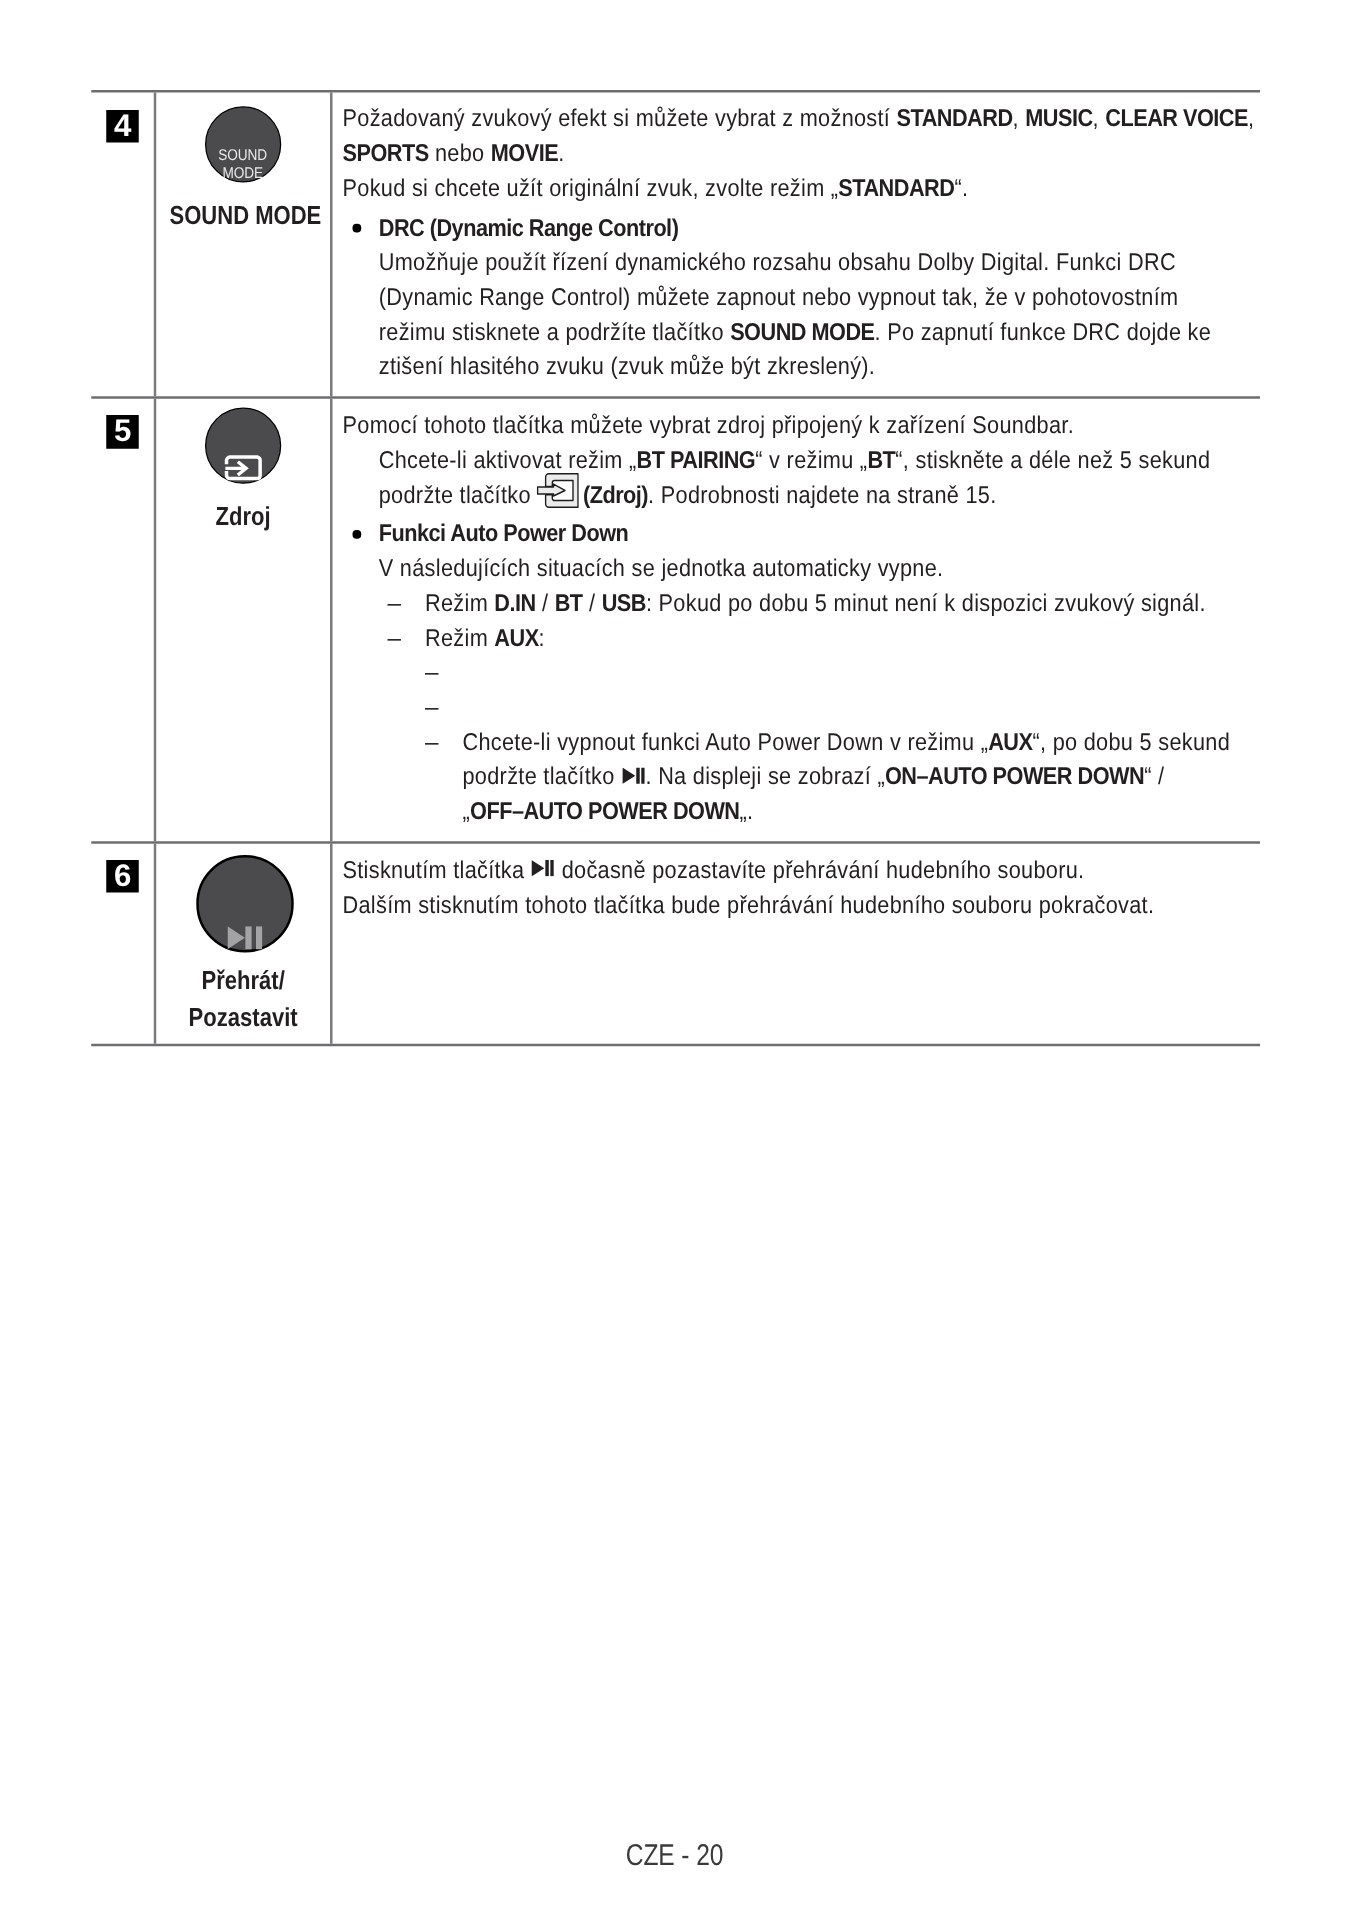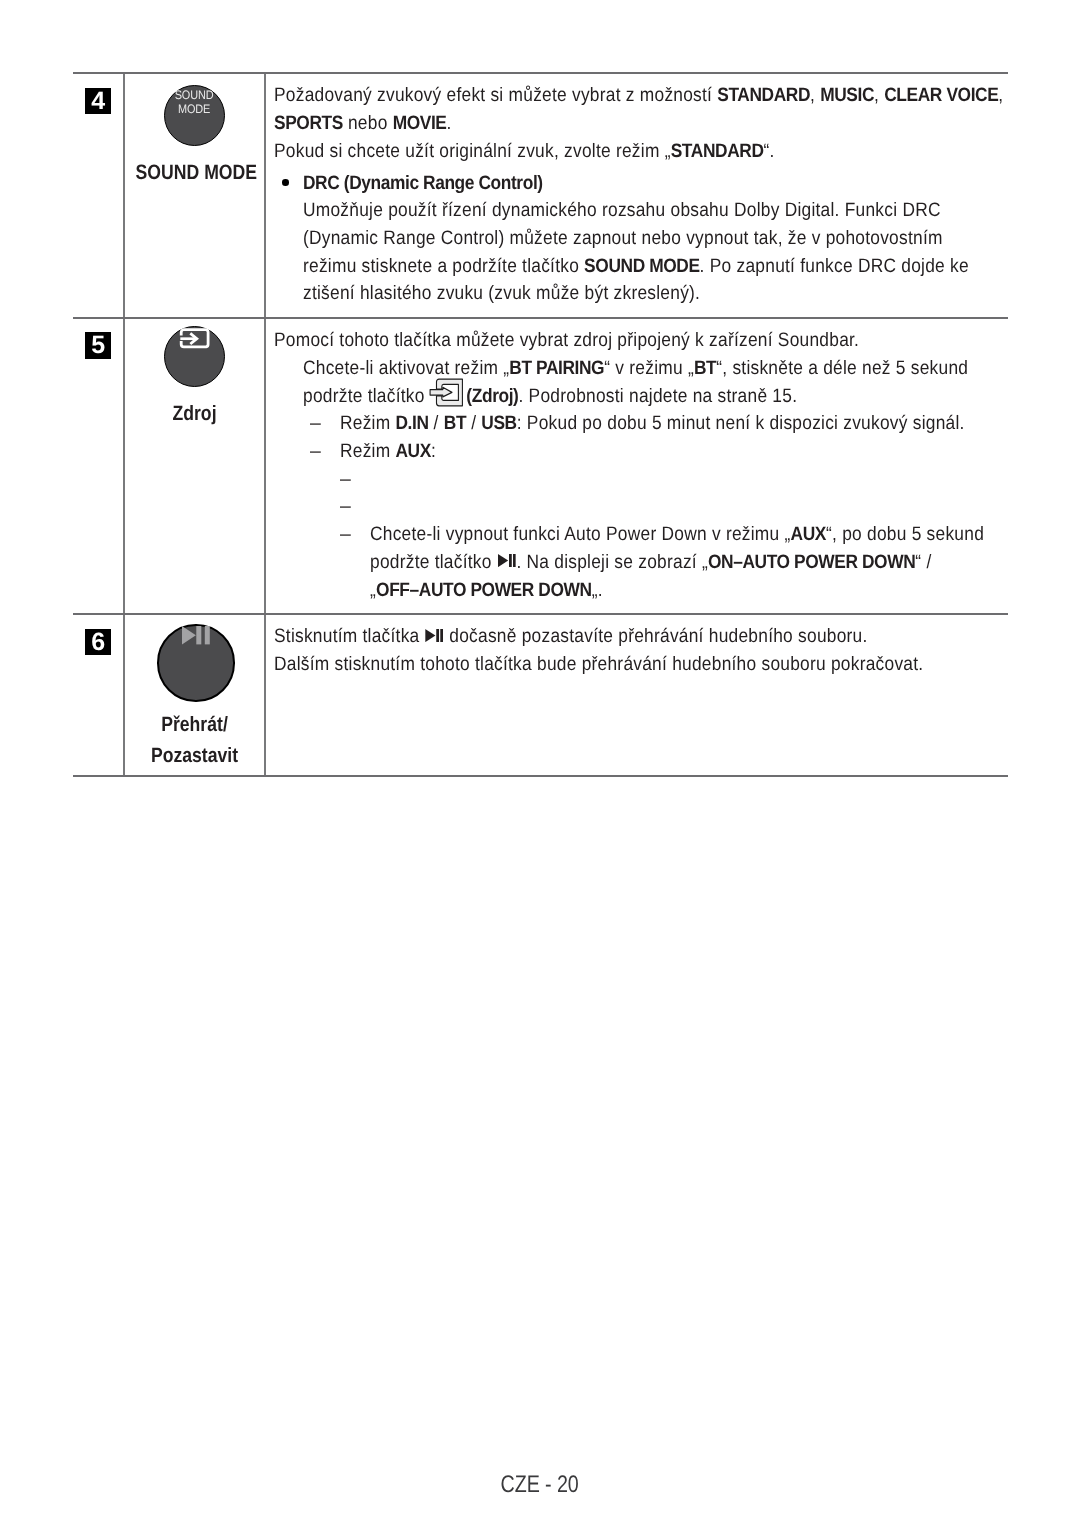--- a/index.html
+++ b/index.html
@@ -16,21 +16,21 @@
   .c-ico{width:143px;flex:none;box-sizing:border-box;position:relative;
          border-left:2px solid #797a7c;border-right:2px solid #797a7c;}
   .c-txt{flex:1;box-sizing:border-box;padding:0 0 0 9px;position:relative;}
 
   .badge{position:absolute;left:11.8px;top:13.6px;width:26.4px;height:26.4px;background:#000;
          color:#fff;font-weight:bold;font-size:25px;line-height:26.4px;text-align:center;
          letter-spacing:-0.3px;}
 
   .circ{width:61px;height:61px;border-radius:50%;background:#4b4b4d;
         box-sizing:border-box;border:1.9px solid #000;margin:0 auto;
-        display:flex;align-items:flex-start;justify-content:center;position:relative;}
+        display:flex;align-items:flex-end;justify-content:center;position:relative;}
   .circ .lbl{color:#e8e8e8;font-size:12.4px;line-height:14.1px;text-align:center;
              letter-spacing:-0.1px;transform:scaleX(.88);margin-top:2px;}
   .cap{font-weight:bold;font-size:20.8px;text-align:center;line-height:27.4px;
        transform:scaleX(.848);white-space:nowrap;}
 
   
   .txt{font-size:19.4px;line-height:27.7px;letter-spacing:0.28px;padding:8.35px 0 8.7px 8px;}
   .li.lvl1{margin-top:4.2px;}
   .r5 .li.lvl3{margin-top:0px;}
   .r5 .li.lvl2:first-of-type{margin-top:1.2px;}
@@ -121,20 +121,29 @@
         <p><span>Pomocí tohoto tlačítka můžete vybrat zdroj připojený k zařízení Soundbar.</span></p>
         <div class="ind1">
           <p><span>Chcete-li aktivovat režim „</span><b>BT PAIRING</b><span>“ v režimu „</span><b>BT</b><span>“, stiskněte a déle než 5 sekund</span></p>
           <p><span>podržte tlačítko&nbsp;</span><span class="inlsrc"><svg width="38.5" height="28.9" viewBox="0 0 36 27">
                   <g stroke="#1c1c1c" stroke-width="1.15" stroke-linejoin="round" fill="#ebebeb">
                     <path d="M7.7 10.4 V3.6 A2.6 2.6 0 0 1 10.3 1.0 H34.8 V26.0 H10.3 A2.6 2.6 0 0 1 7.7 23.4 V16.6 H13.3 V19.2 A1.8 1.8 0 0 0 15.1 21.0 H30.6 V6.0 H15.1 A1.8 1.8 0 0 0 13.3 7.8 V10.4 Z"></path>
                     <path d="M1.0 10.8 H14.3 V8.7 L23.9 13.4 L14.3 17.6 V16.0 H1.0 Z"></path>
                   </g>
                 </svg></span><b>(Zdroj)</b><span>. Podrobnosti najdete na straně 15.</span></p>
         </div>
+        <div class="li lvl1">
+          <div class="mk">●</div>
+          <div class="bd">
+              <p><b>Funkci Auto Power Down</b></p>
+            </div>
+        </div>
+        <div class="ind1">
+          <p><span>V následujících situacích se jednotka automaticky vypne.</span></p>
+        </div>
         <div class="li lvl2">
           <div class="mk">–</div>
           <div class="bd">
               <p><span>Režim </span><b>D.IN</b><span> / </span><b>BT</b><span> / </span><b>USB</b><span>: Pokud po dobu 5 minut není k dispozici zvukový signál.</span></p>
             </div>
         </div>
         <div class="li lvl2">
           <div class="mk">–</div>
           <div class="bd">
               <p><span>Režim </span><b>AUX</b><span>:</span></p>

